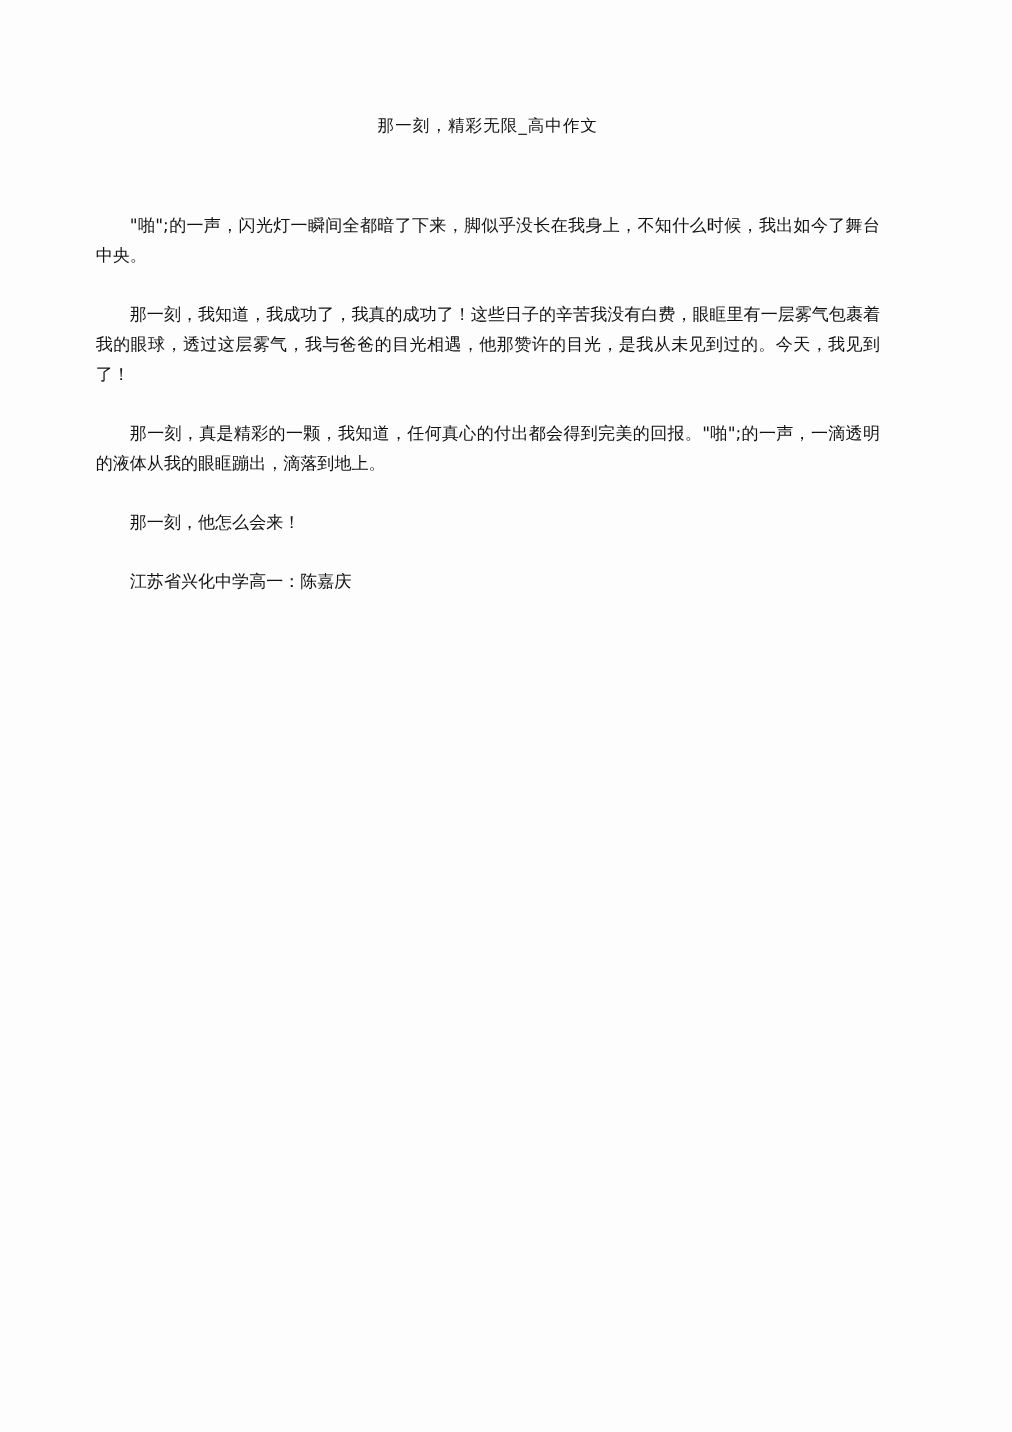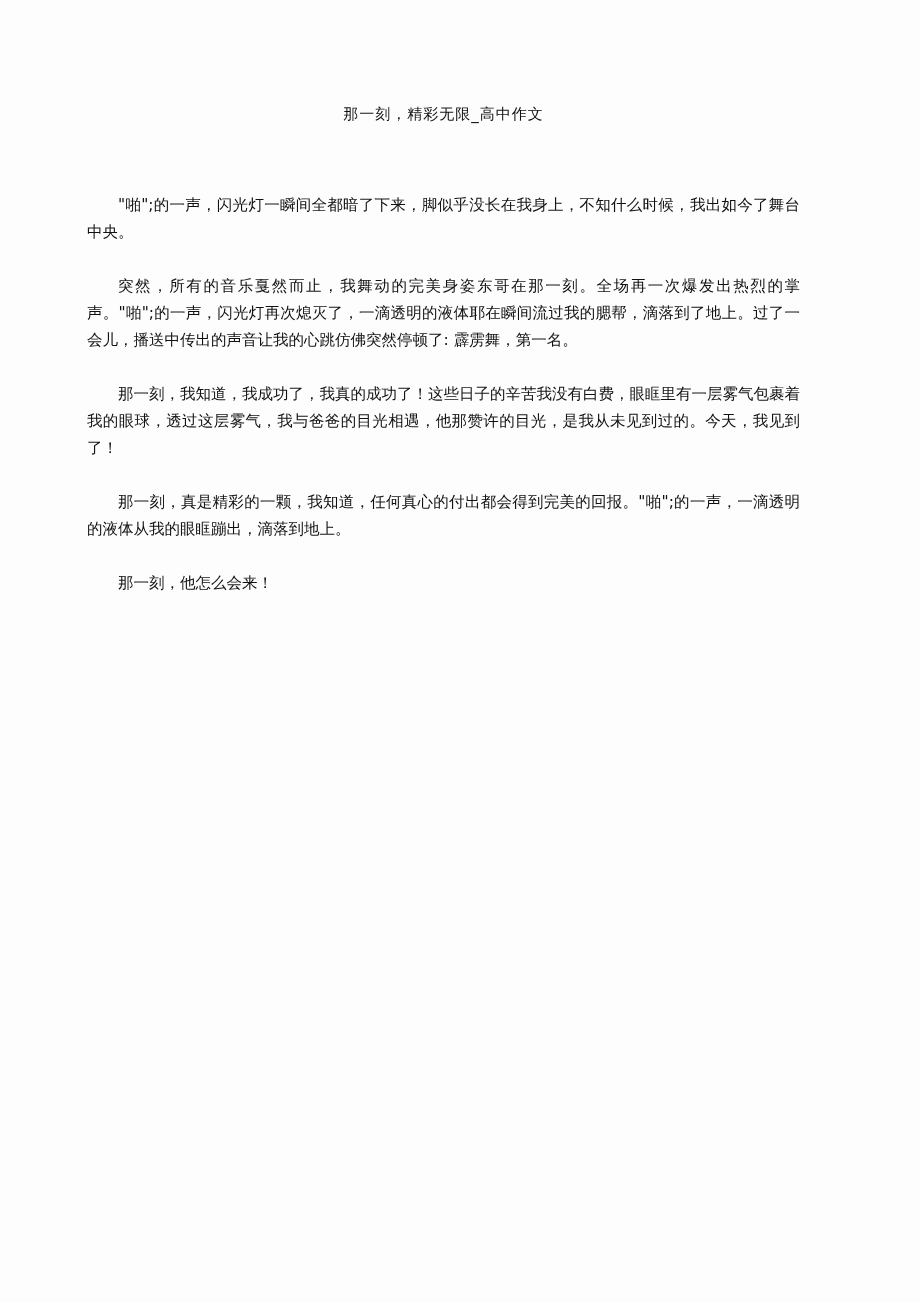--- a/index.html
+++ b/index.html
@@ -36,17 +36,17 @@
   .para:last-child {
     margin-bottom: 0;
   }
 </style>
 </head>
 <body>
 
 <div class="document-page">
   <h1 class="doc-title">那一刻，精彩无限_高中作文</h1>
   <p class="para">"啪";的一声，闪光灯一瞬间全都暗了下来，脚似乎没长在我身上，不知什么时候，我出如今了舞台中央。</p>
-  <p class="para">突然，所有的音乐戛然而止，我舞动的完美身姿东哥在那一刻。全场再一次爆发出热烈的掌声。"啪";的一声，闪光灯再次熄灭了，一滴透明的液体耶在瞬间流过我的腮帮，滴落到了地上。过了一会儿，播送中传出的声音让我的心跳仿佛突然停顿了: 霹雳舞，第一名。</p>
   <p class="para">那一刻，我知道，我成功了，我真的成功了！这些日子的辛苦我没有白费，眼眶里有一层雾气包裹着我的眼球，透过这层雾气，我与爸爸的目光相遇，他那赞许的目光，是我从未见到过的。今天，我见到了！</p>
   <p class="para">那一刻，真是精彩的一颗，我知道，任何真心的付出都会得到完美的回报。"啪";的一声，一滴透明的液体从我的眼眶蹦出，滴落到地上。</p>
   <p class="para">那一刻，他怎么会来！</p>
+  <p class="para">江苏省兴化中学高一：陈嘉庆</p>
 </div>
 
 </body></html>

